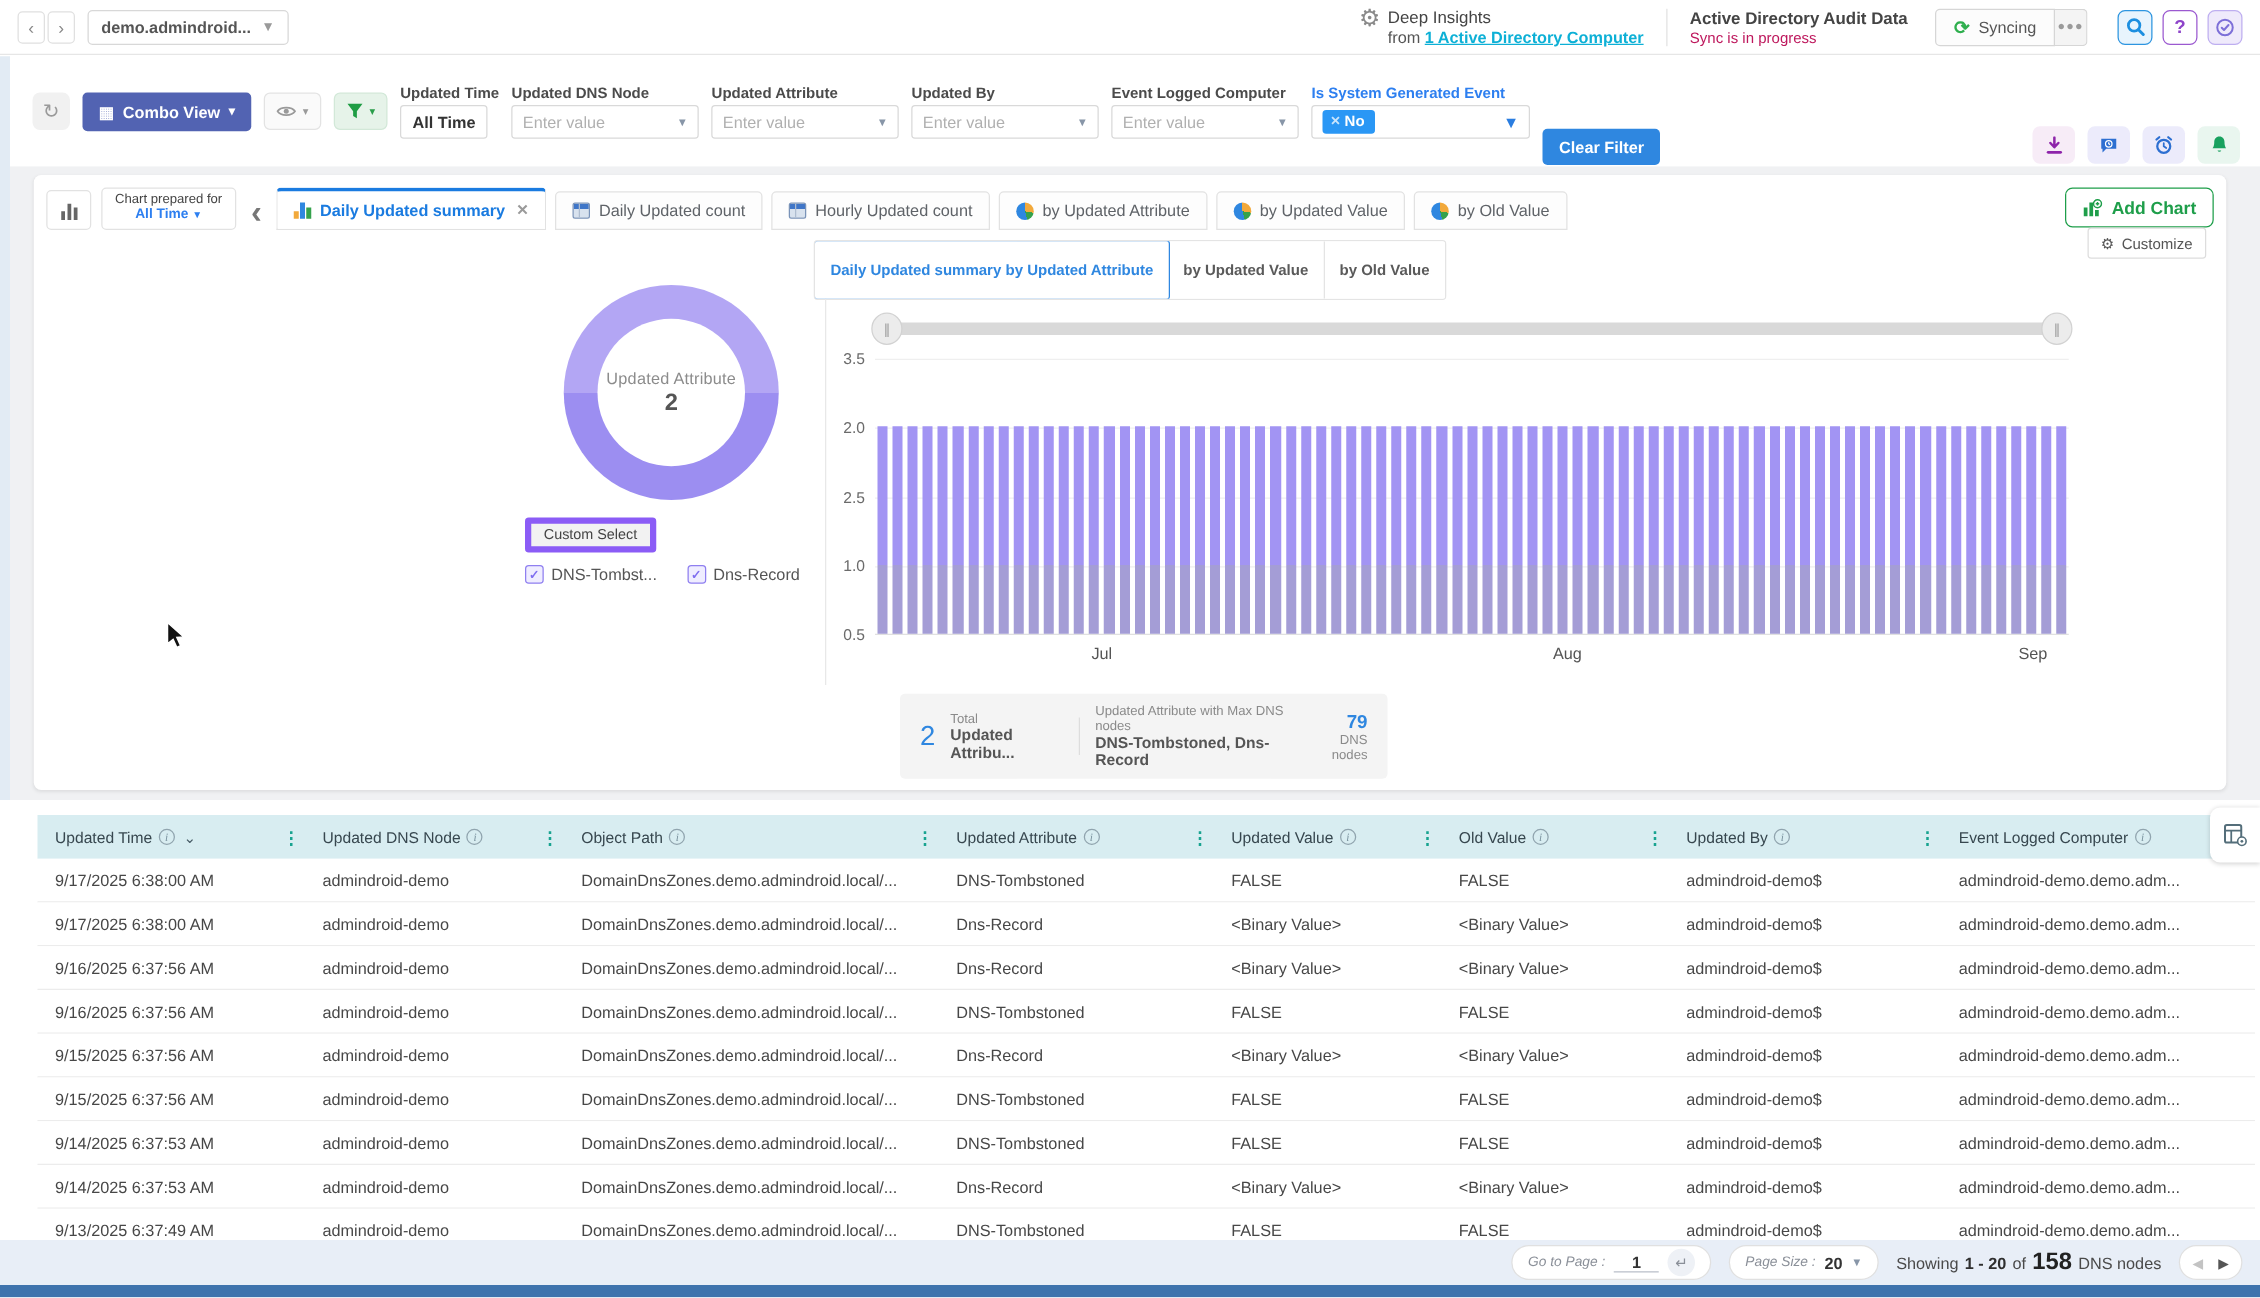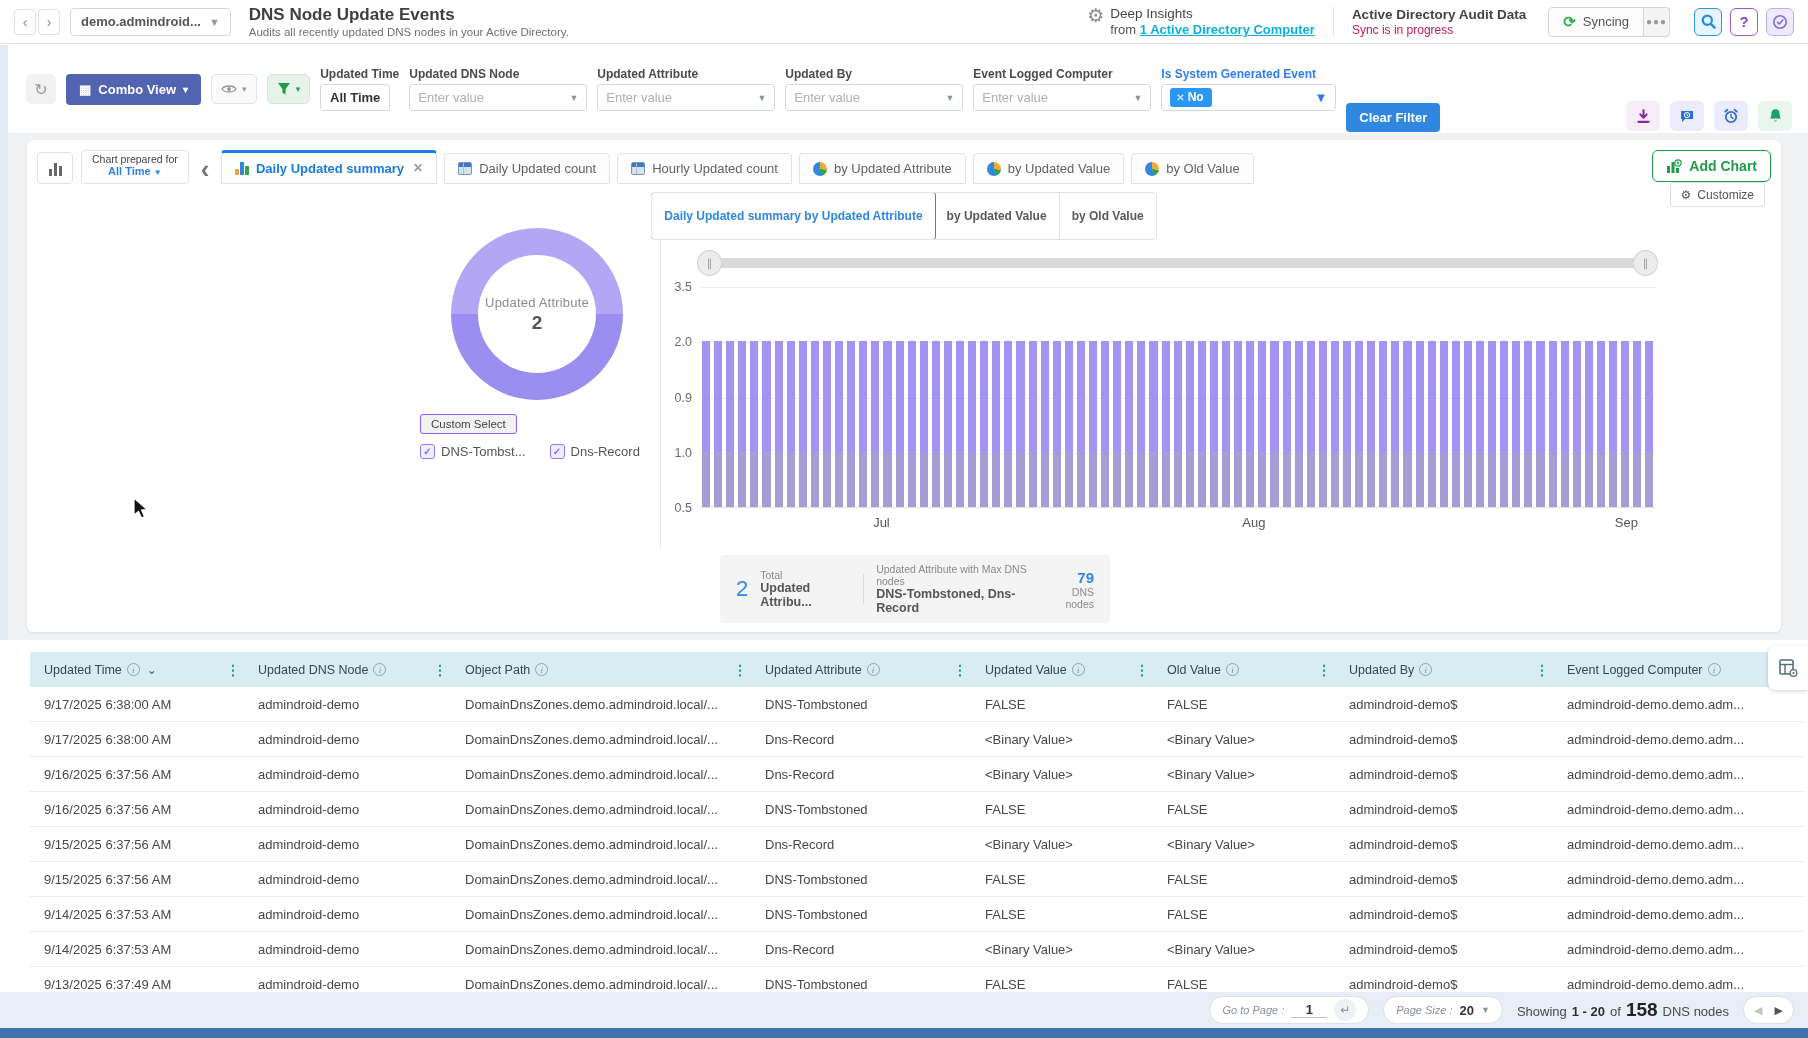--- a/index.html
+++ b/index.html
@@ -41,21 +41,21 @@
   .combo-btn { display:flex; align-items:center; gap:7px; background:#5263b2; border:none; border-radius:4px; height:31px; padding:0 13px; color:#fff; font-size:13px; font-weight:bold; cursor:pointer; }
   .combo-btn .grid-ic { font-size:13px; }
   .combo-btn .caret { font-size:10px; }
   .eye-btn { display:flex; align-items:center; gap:5px; background:#fafafa; border:1px solid #e3e3e3; border-radius:5px; height:30px; padding:0 9px; cursor:pointer; color:#9a9a9a; }
   .funnel-btn { display:flex; align-items:center; gap:5px; background:#e6f3e9; border:1px solid #d2e8d8; border-radius:5px; height:30px; padding:0 9px; cursor:pointer; color:#2a9d4a; }
   .fgroup { display:flex; flex-direction:column; gap:3px; }
   .fgroup label { font-size:12px; color:#4b4b4b; font-weight:bold; }
   .fgroup.blue label { color:#2d7ff0; }
   .fbox { height:27px; border:1px solid #d9d9d9; border-radius:3px; background:#fff; display:flex; align-items:center; padding:0 8px; font-size:13px; }
   .fbox.static { justify-content:center; width:70px; color:#333; font-weight:bold; }
-  .fbox.select { width:178px; justify-content:space-between; }
+  .fbox.select { width:150px; justify-content:space-between; }
   .fbox.select .ph { color:#b0b0b0; }
   .fbox.select .dd { color:#8896a8; font-size:9px; }
   .fbox.chipbox { width:175px; justify-content:space-between; }
   .chip { background:#2a97f5; color:#fff; border-radius:3px; font-size:12px; font-weight:bold; padding:2px 8px 3px 6px; display:flex; gap:3px; align-items:center;}
   .chip .x { font-size:10px; opacity:.75; }
   .clear-filter { background:#2f87e0; color:#fff; border:none; border-radius:4px; height:29px; padding:0 13px; font-size:13px; font-weight:bold; cursor:pointer; align-self:flex-end; margin-bottom:1px;}
   .tb-right { margin-left:auto; display:flex; gap:10px; align-self:flex-end; margin-bottom:2px;}
   .tb-ic { width:34px; height:30px; border-radius:6px; border:none; display:flex; align-items:center; justify-content:center; cursor:pointer; }
   .tb-ic.dl { background:#f7ecf7; }
   .tb-ic.chat { background:#ecebfb; }
@@ -91,21 +91,21 @@
   .subtab:last-child { border-right:none; }
   .subtab.active { color:#2f87e0; border:1px solid #2f87e0; border-radius:3px; margin:-1px; z-index:2; }
   .customize { position:absolute; top:42px; right:16px; display:flex; align-items:center; gap:6px; border:1px solid #ddd; border-radius:3px; background:#fff; height:25px; padding:0 10px; font-size:12px; color:#555; cursor:pointer; }
 
   
   .donut-block { position:absolute; left:360px; top:88px; width:300px; }
   .donut { width:172px; height:172px; border-radius:50%; margin:0 auto; background:conic-gradient(from 90deg, #9c8ef1 0 180deg, #b3a6f4 180deg 360deg); position:relative; }
   .donut .hole { position:absolute; inset:27px; background:#fff; border-radius:50%; display:flex; flex-direction:column; align-items:center; justify-content:center; }
   .donut .hole .dl { font-size:13px; color:#8c8c8c; letter-spacing:.2px;}
   .donut .hole .dv { font-size:19px; color:#555; font-weight:bold; margin-top:2px;}
-  .custom-select { margin:14px 16px 0 33px; background:#f2f2f2; border:1px solid #8b5cf6; border-radius:3px; font-size:11.5px; color:#444; padding:3px 10px; display:inline-block; cursor:pointer;}
+  .custom-select { margin:14px 16px 0 33px; background:#f2f2f2; border:5px solid #8b5cf6; border-radius:3px; font-size:11.5px; color:#444; padding:3px 10px; display:inline-block; cursor:pointer;}
   .legend { display:flex; gap:24px; margin:10px 0 0 33px; }
   .leg-item { display:flex; align-items:center; gap:6px; font-size:13px; color:#555; cursor:pointer;}
   .cbx { width:15px; height:15px; border:1.5px solid #8f7ff0; border-radius:3px; background:#efedff; color:#7f6ef0; font-size:10px; display:flex; align-items:center; justify-content:center; font-weight:bold;}
 
   .chart-vdiv { position:absolute; left:633px; top:78px; height:330px; width:1px; background:#e8e8e8; }
 
   
   .slider { position:absolute; left:673px; top:110px; width:955px; height:26px; }
   .slider .track { position:absolute; left:10px; right:10px; top:8px; height:10px; background:#d9d9d9; border-radius:5px; }
   .slider .handle { position:absolute; top:0; width:25px; height:26px; border-radius:50%; background:#ececec; border:1px solid #d2d2d2; color:#9a9a9a; font-size:11px; display:flex; align-items:center; justify-content:center; cursor:ew-resize; }
@@ -168,24 +168,20 @@
 <div class="app">
 
   <header class="topbar">
     <div class="nav-arrows">
       <button>‹</button>
       <button>›</button>
     </div>
     <div class="crumb">
       <span>demo.admindroid...</span>
       <span class="caret">▼</span>
-    </div>
-    <div class="titles">
-      <h1>DNS Node Update Events</h1>
-      <p>Audits all recently updated DNS nodes in your Active Directory.</p>
     </div>
     <div class="spacer"></div>
     <div class="deep-insights">
       <span class="gear-bulb">⚙</span>
       <div>
         <div class="di-line1">Deep Insights</div>
         <div class="di-line2"><span>from</span> <a>1 Active Directory Computer</a></div>
       </div>
     </div>
     <div class="vdiv"></div>
@@ -416,21 +412,21 @@
     </div>
 
     <div class="plot">
       <div class="gridline" style="top:0"></div>
       <div class="gridline" style="top:25%"></div>
       <div class="gridline" style="top:50%"></div>
       <div class="gridline" style="top:75%"></div>
       <div class="baseline"></div>
       <span class="ytick" style="top:0">3.5</span>
       <span class="ytick" style="top:25%">2.0</span>
-      <span class="ytick" style="top:50%">0.9</span>
+      <span class="ytick" style="top:50%">2.5</span>
       <span class="ytick" style="top:75%">1.0</span>
       <span class="ytick" style="top:100%">0.5</span>
       <div class="bars">
           <div class="bar">
             <div class="segt" style="background: rgb(162, 148, 243);"></div>
             <div class="segb" style="background: rgb(164, 157, 214);"></div>
           </div>
           <div class="bar">
             <div class="segt" style="background: rgb(162, 148, 243);"></div>
             <div class="segb" style="background: rgb(164, 157, 214);"></div>

